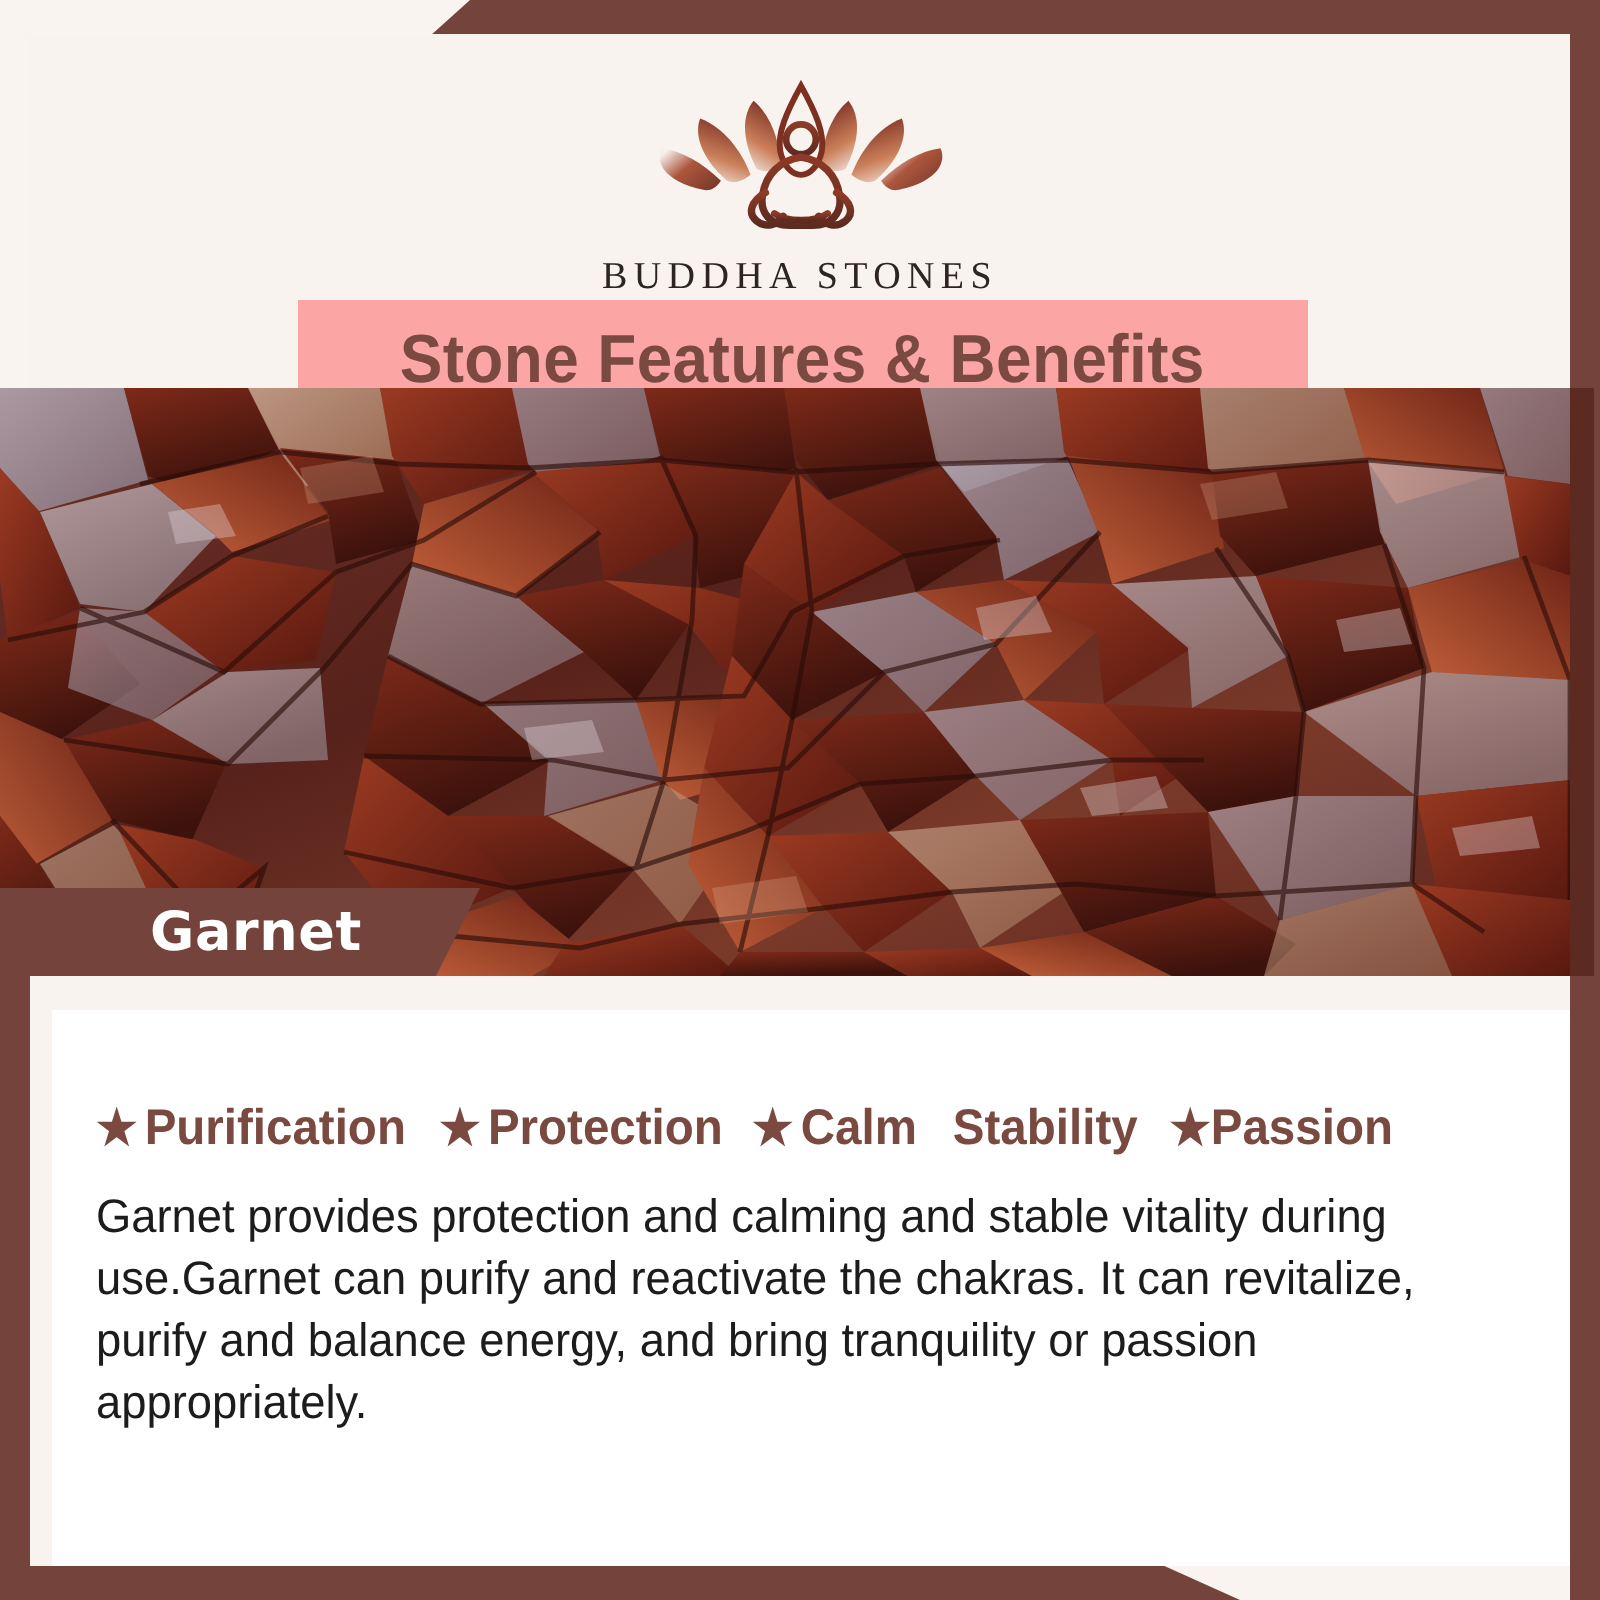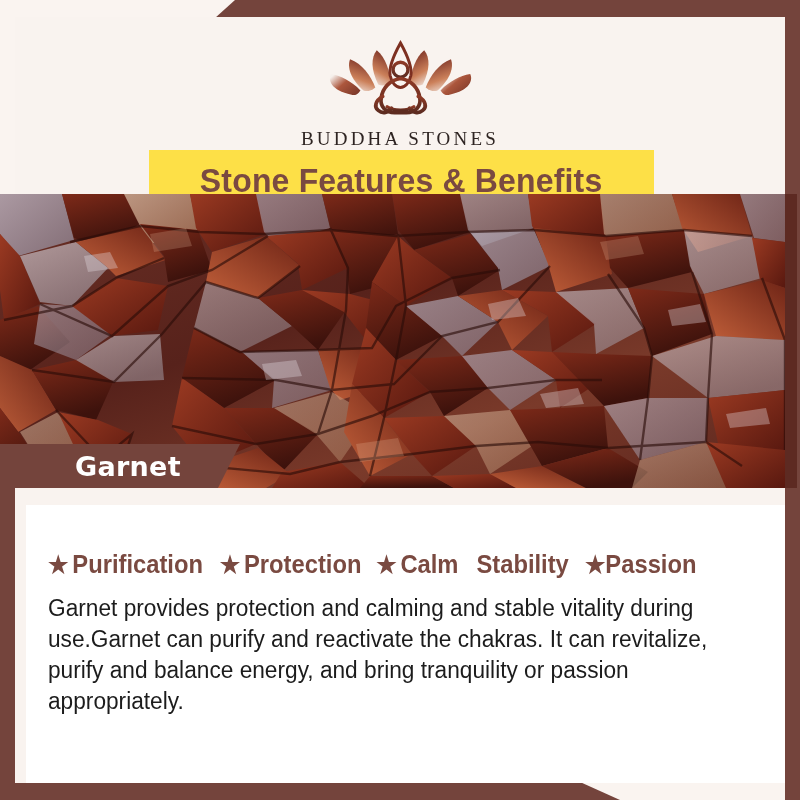--- a/index.html
+++ b/index.html
@@ -97,21 +97,21 @@
     white-space: nowrap;
   }
 
   
   .title-plaque {
     position: absolute;
     left: 134px;
     top: 133px;
     width: 505px;
     height: 61px;
-    background: #fde047;
+    background: #fca5a5;
     display: flex;
     align-items: center;
     justify-content: center;
     text-align: center;
   }
   .title-text {
     font-family: "Liberation Sans Narrow", "Liberation Sans", sans-serif;
     font-size: 34px;
     font-weight: bold;
     color: #7a4a41;

